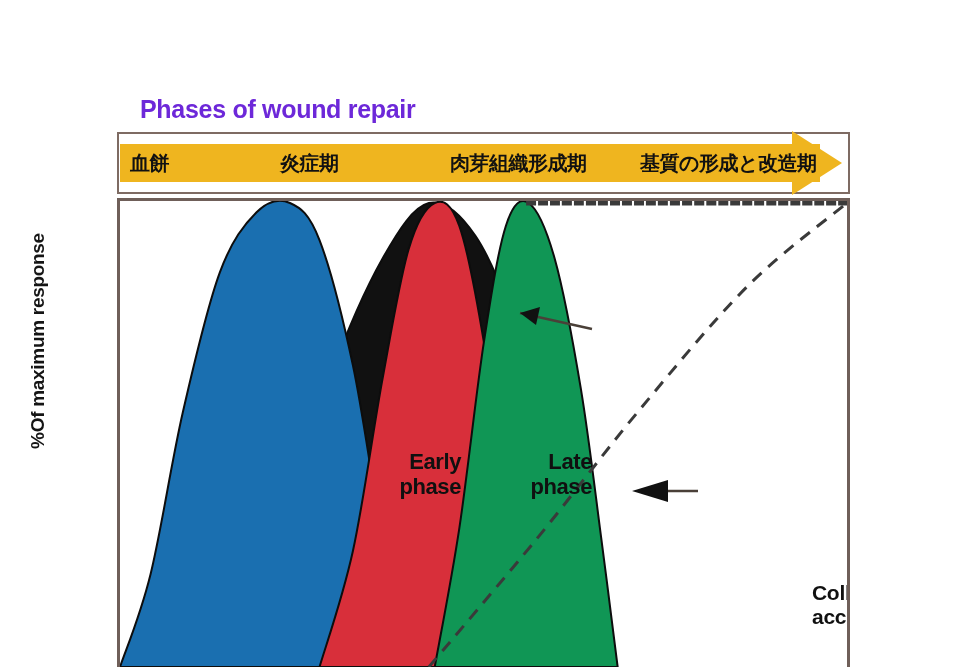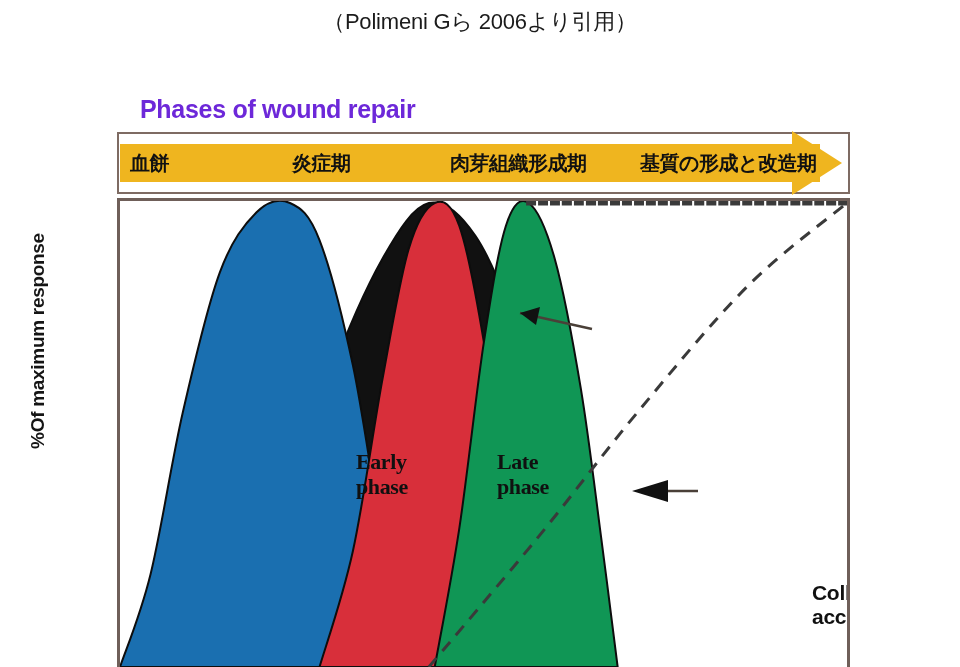--- a/index.html
+++ b/index.html
@@ -99,21 +99,21 @@
   .phase-label {
     position: absolute;
     top: 6px;
     font-size: 20px;
     font-weight: bold;
     color: #111111;
     white-space: nowrap;
     letter-spacing: -0.5px;
   }
   #phase-label-0 { left: 10px;  }
-  #phase-label-1 { left: 172px; }
+  #phase-label-1 { left: 160px; }
   #phase-label-2 { left: 330px; }
   #phase-label-3 { left: 520px; }
 
   
   #plot-frame {
     position: absolute;
     left: 117px;
     top: 118px;
     width: 733px;
     height: 472px;
@@ -146,45 +146,43 @@
     letter-spacing: -0.3px;
   }
 
   
   .curve-text {
     position: absolute;
     font-size: 22px;
     font-weight: bold;
     line-height: 25px;
     color: #101010;
-    text-align: left;
+    text-align: right;
     white-space: pre-line;
     letter-spacing: -0.4px;
-    font-family: Liberation Serif, serif;
   }
   #label-early { left: 236px; top: 248px; width: 105px; }
   #label-late  { left: 377px; top: 248px; width: 95px;  }
 
   .annot-text {
     position: absolute;
     font-size: 21px;
     font-weight: bold;
     line-height: 24px;
     color: #101010;
     white-space: pre-line;
     letter-spacing: -0.3px;
   }
   #annot-wound    { left: 584px; top: 243px; }
   #annot-collagen { left: 692px; top: 380px; }
 </style>
 </head>
 <body>
 
 <div id="title-block">
-  <div id="title-line-2">（Polimeni Gら 2006より引用）</div>
 </div>
 
 <div id="figure">
 
   <div id="figure-heading">Phases of wound repair</div>
 
   <div id="phase-frame"></div>
 
   <div id="phase-band">
     <div id="phase-band-body"></div>

